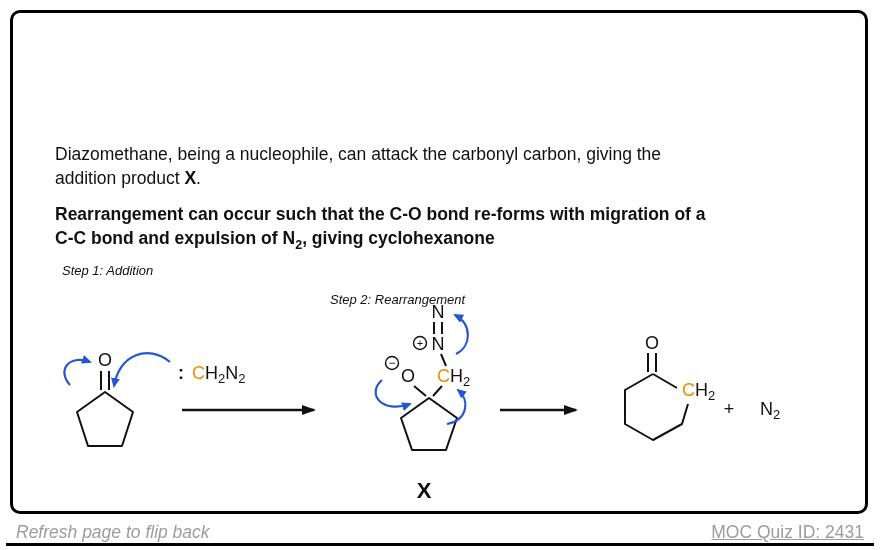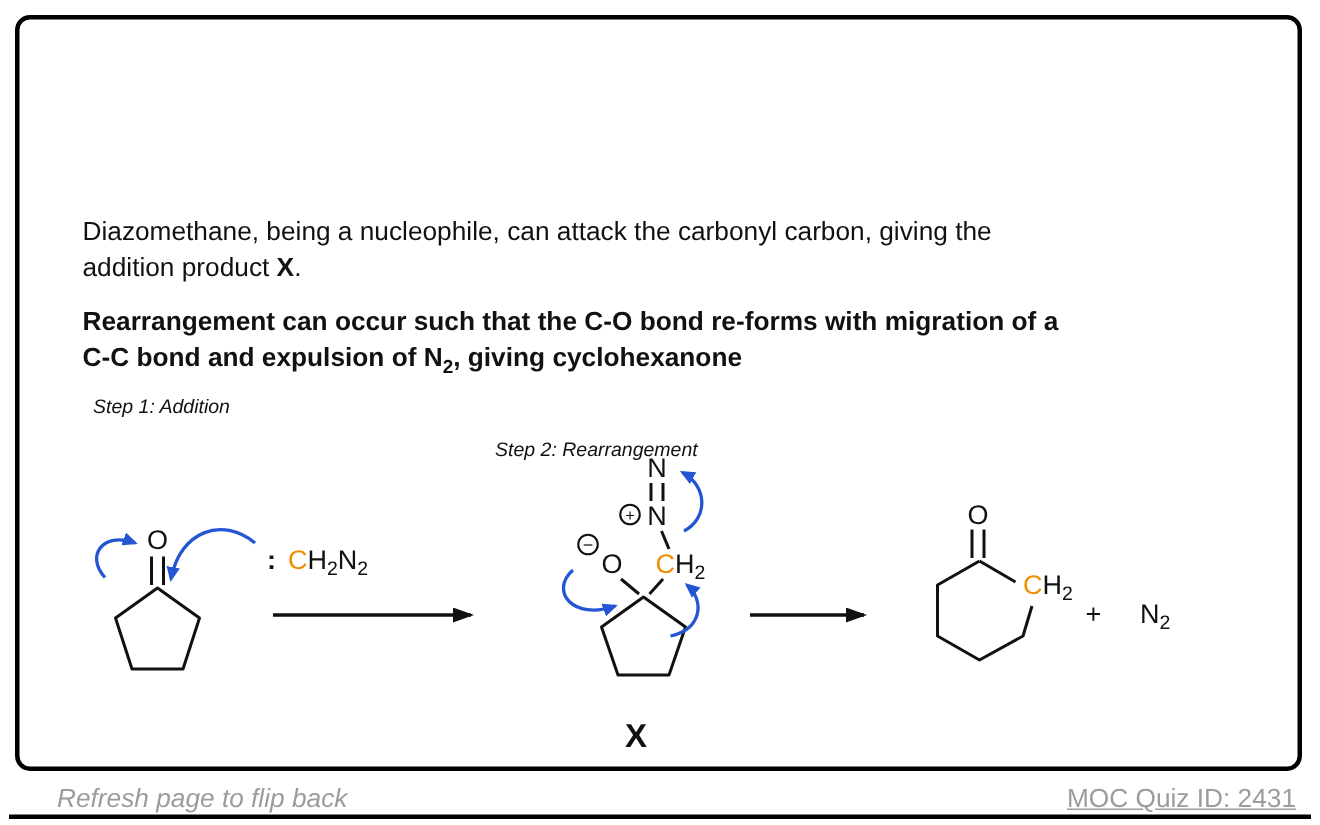--- a/index.html
+++ b/index.html
@@ -28,21 +28,21 @@
   .step2{ left:330px; top:263px;margin-top:29px; }
   .scheme{ position:absolute; left:0; top:280px; width:880px; height:230px; }
   svg text{ font-family:"Liberation Sans", sans-serif; fill:var(--ink); }
   .bond{ stroke:var(--ink); stroke-width:2; fill:none; stroke-linejoin:round; }
   .rxn-arrow{ stroke:var(--ink); stroke-width:2.4; }
   .curl{ stroke:var(--arrow-blue); stroke-width:2.2; fill:none; }
   .curl-head{ fill:var(--arrow-blue); }
   .blk-head{ fill:var(--ink); }
   .orange{ fill:var(--highlight-orange); }
   .charge-circle{ stroke:var(--ink); stroke-width:1.4; fill:#fff; }
-  .footer-left{ position:absolute; left:16px; top:522px; font-size:17.5px; font-style:italic; color:var(--muted);margin-left:22px; }
+  .footer-left{ position:absolute; left:16px; top:522px; font-size:17.5px; font-style:italic; color:var(--muted); }
   .footer-right{ position:absolute; right:16px; top:522px; font-size:17.5px; color:var(--muted);text-decoration:underline; }
   .bottom-rule{ position:absolute; left:6px; right:6px; top:543px; border-top:3px solid #000; }
 </style>
 </head>
 <body>
 
 <div class="card"></div>
 
 <p class="para p1"><span>Diazomethane, being a nucleophile, can attack the carbonyl carbon, giving the addition product </span><b>X</b><span>.</span></p>
 

